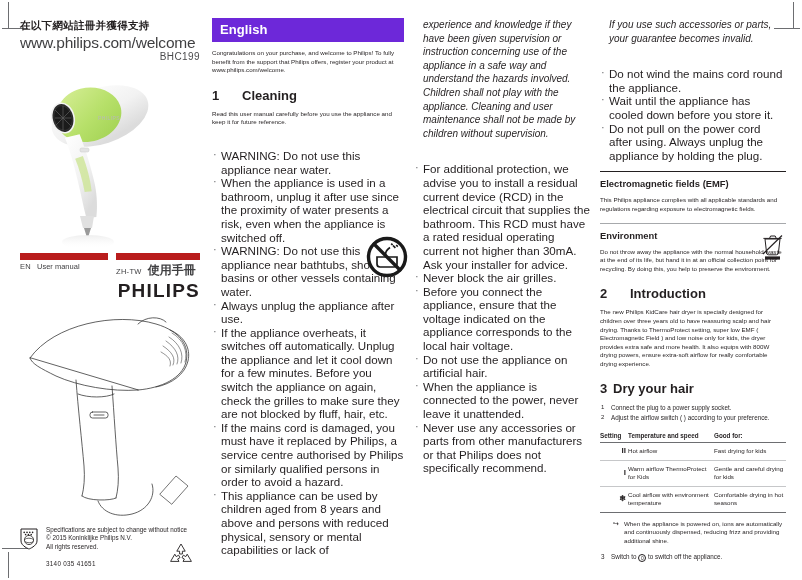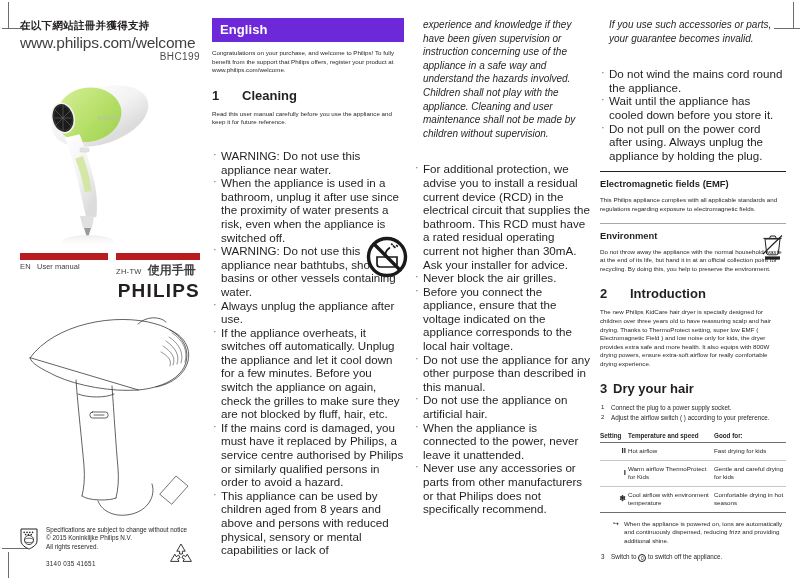--- a/index.html
+++ b/index.html
@@ -527,21 +527,20 @@
     </div>
   </div>
 
   <div class="col" id="col2">
     <p class="cont-para">experience and knowledge if they have been given supervision or instruction concerning use of the appliance in a safe way and understand the hazards involved. Children shall not play with the appliance. Cleaning and user maintenance shall not be made by children without supervision.</p>
 
     <ul class="biglist">
       <li>For additional protection, we advise you to install a residual current device (RCD) in the electrical circuit that supplies the bathroom. This RCD must have a rated residual operating current not higher than 30mA. Ask your installer for advice.</li>
       <li>Never block the air grilles.</li>
       <li>Before you connect the appliance, ensure that the voltage indicated on the appliance corresponds to the local hair voltage.</li>
-      <li>Do not use the appliance for any other purpose than described in this manual.</li>
       <li>Do not use the appliance on artificial hair.</li>
       <li>When the appliance is connected to the power, never leave it unattended.</li>
       <li>Never use any accessories or parts from other manufacturers or that Philips does not specifically recommend.</li>
     </ul>
   </div>
 
   <div class="col" id="col3">
     <p class="cont-para">If you use such accessories or parts, your guarantee becomes invalid.</p>
 
     <ul class="biglist">

